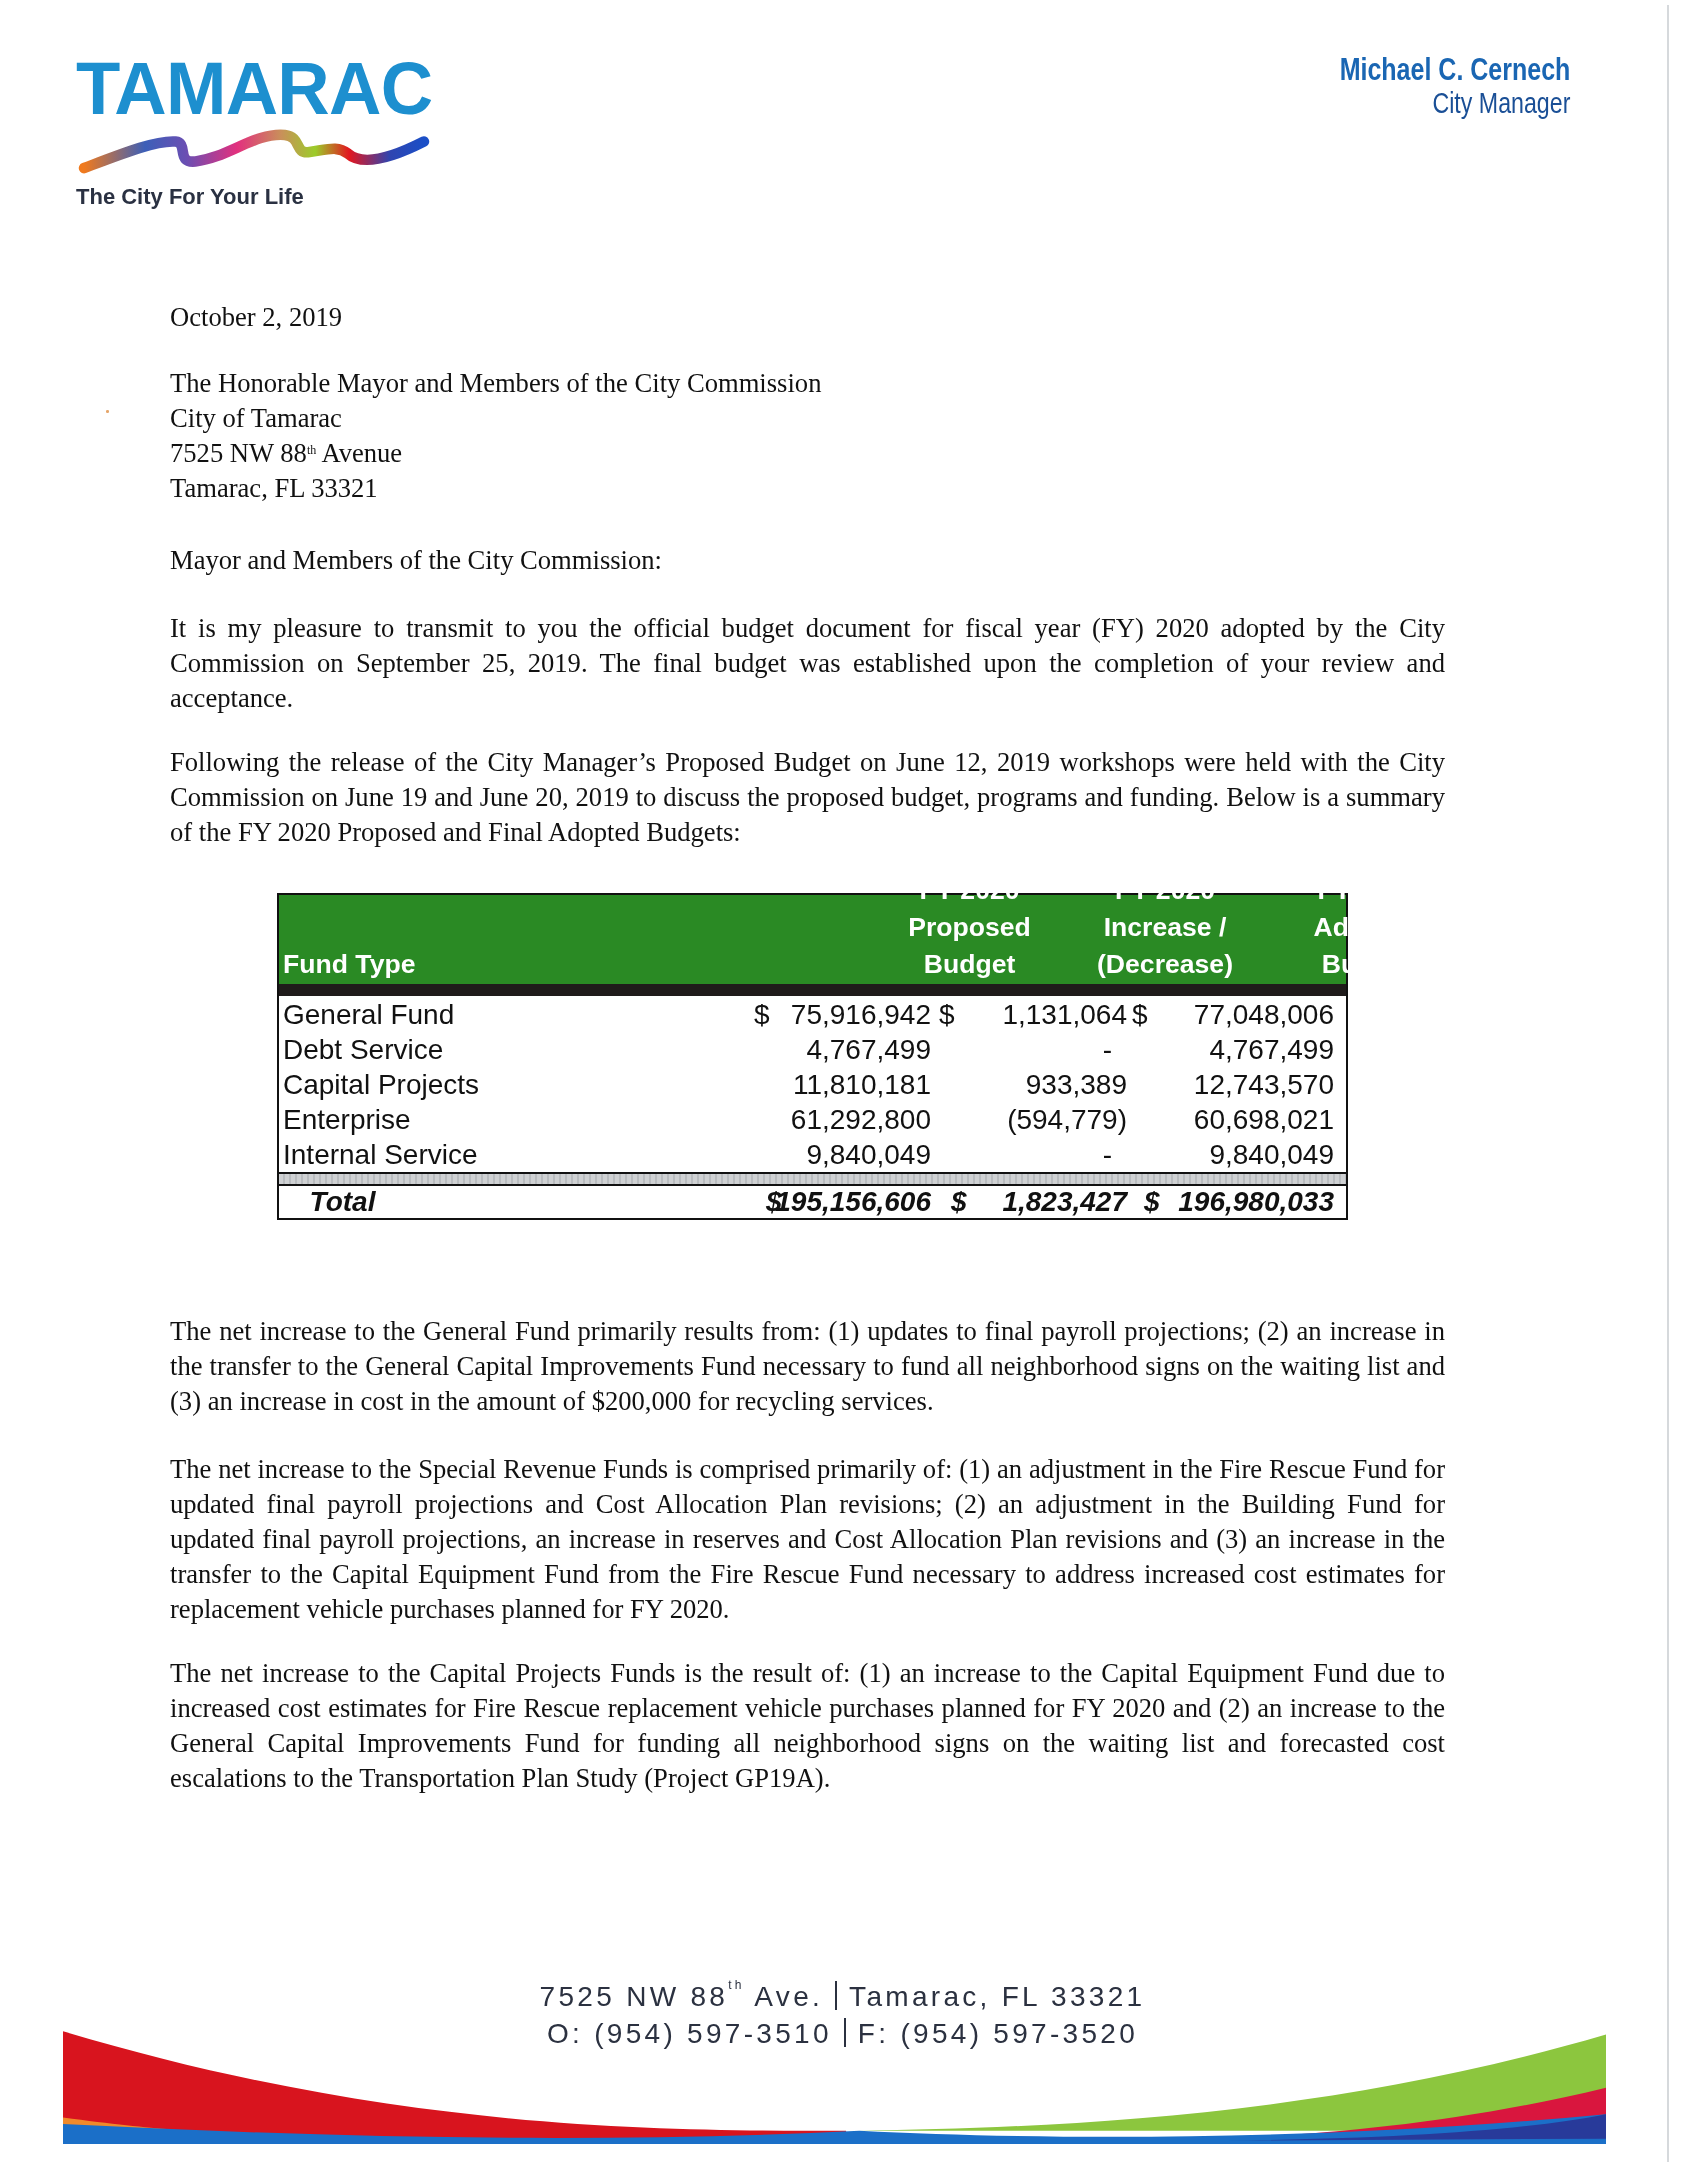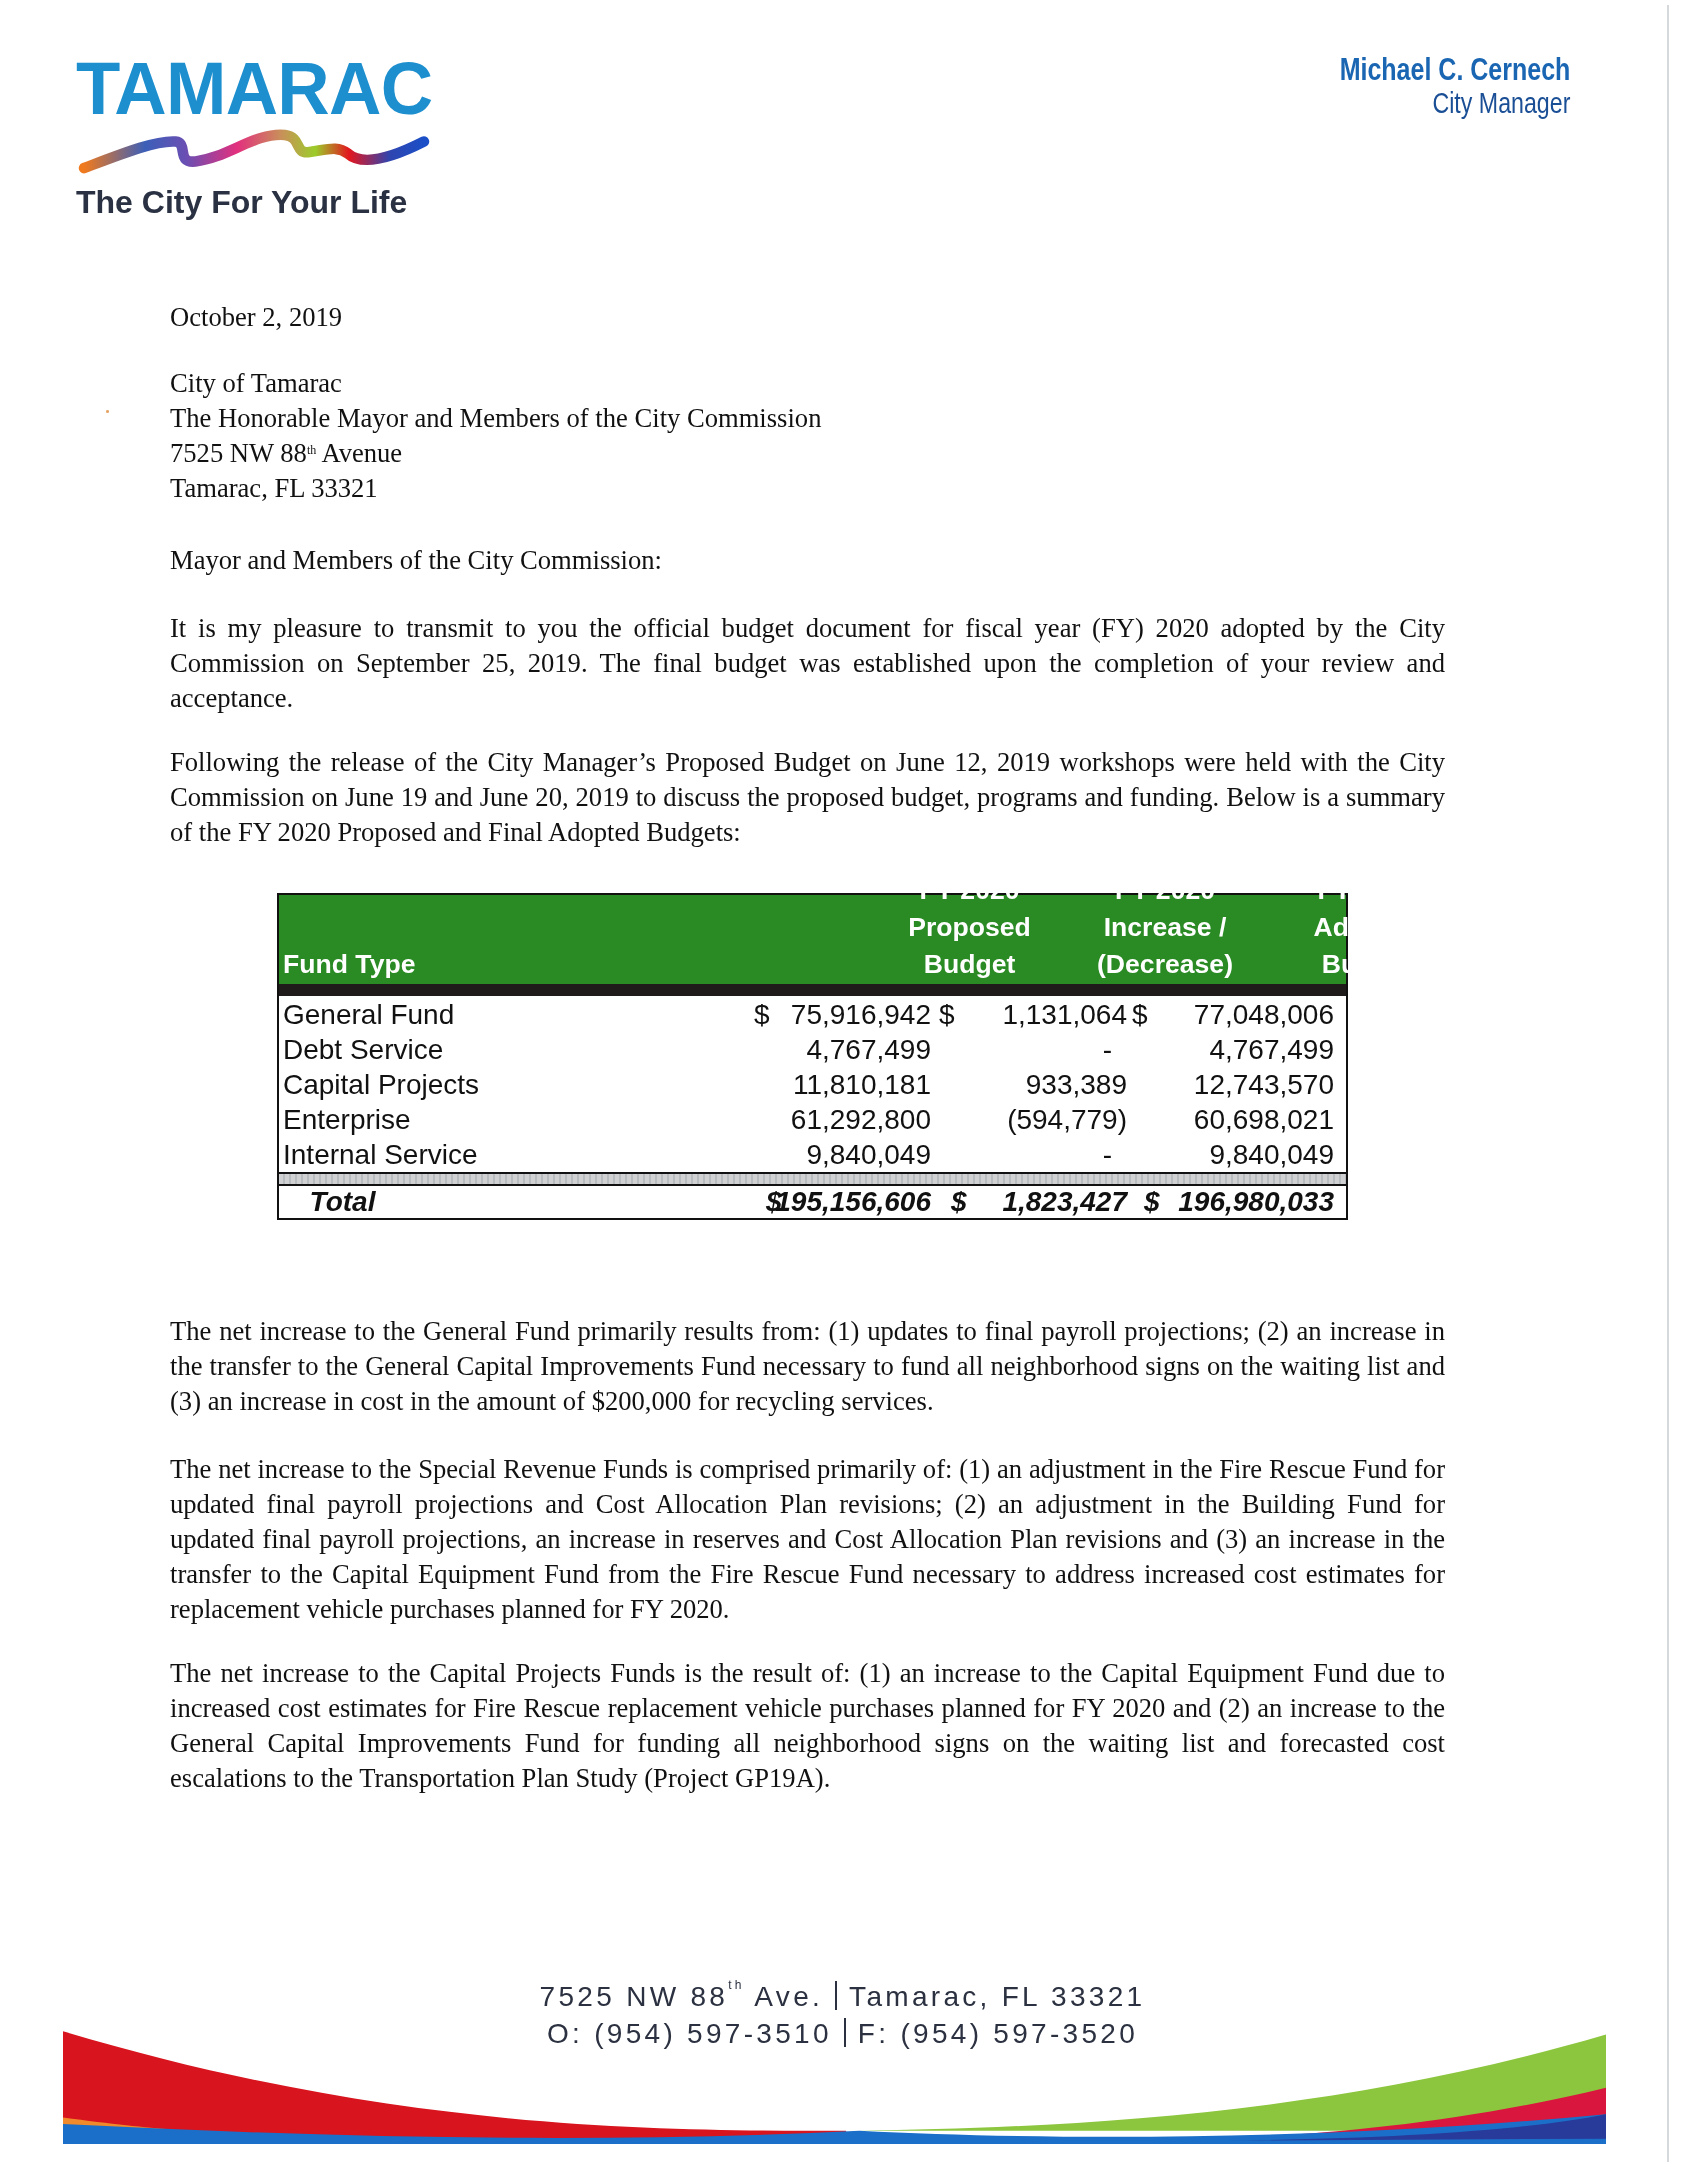--- a/index.html
+++ b/index.html
@@ -13,21 +13,21 @@
   
   .logo { position: absolute; left: 76px; top: 56px; width: 372px; }
   .logo-word {
     font-family: "Liberation Sans", sans-serif; font-weight: bold;
     font-size: 74px; line-height: 66px; color: #1d8fcf; letter-spacing: -0.7px;
     transform: scaleX(0.98); transform-origin: left;
   }
   .logo-swoosh { display: block; margin-top: 5.3px; }
   .logo-tagline {
     font-family: "Liberation Sans", sans-serif; font-weight: bold;
-    font-size: 32px; color: #2a3142; margin-top: 4px; letter-spacing: 0px;
+    font-size: 22px; color: #2a3142; margin-top: 4px; letter-spacing: 0px;
   }
 
   
   .manager { position: absolute; right: 115px; top: 52px; text-align: right; }
   .manager-name {
     font-family: "Liberation Sans", sans-serif; font-weight: bold;
     font-size: 30.5px; color: #1a66b3; transform: scaleX(0.82); transform-origin: right;
     line-height: 35px; white-space: nowrap;
   }
   .manager-title {
@@ -121,22 +121,22 @@
 <div class="manager">
   <div class="manager-name">Michael C. Cernech</div>
   <div class="manager-title">City Manager</div>
 </div>
 
 <div class="dot-mark"></div>
 
 <div class="letter date">October 2, 2019</div>
 
 <div class="letter address">
+  <p>The Honorable Mayor and Members of the City Commission</p>
   <p>City of Tamarac</p>
-  <p>The Honorable Mayor and Members of the City Commission</p>
   <p><span>7525 NW 88</span><sup>th</sup><span> Avenue</span></p>
   <p>Tamarac, FL  33321</p>
 </div>
 
 <div class="letter salutation">Mayor and Members of the City Commission:</div>
 
 <p class="letter para p1">It is my pleasure to transmit to you the official budget document for fiscal year (FY) 2020 adopted by the City Commission on September 25, 2019.  The final budget was established upon the completion of your review and acceptance.</p>
 <p class="letter para p2">Following the release of the City Manager’s Proposed Budget on June 12, 2019 workshops were held with the City Commission on June 19 and June 20, 2019 to discuss the proposed budget, programs and funding. Below is a summary of the FY 2020 Proposed and Final Adopted Budgets:</p>
 
 <div class="budget-table">

